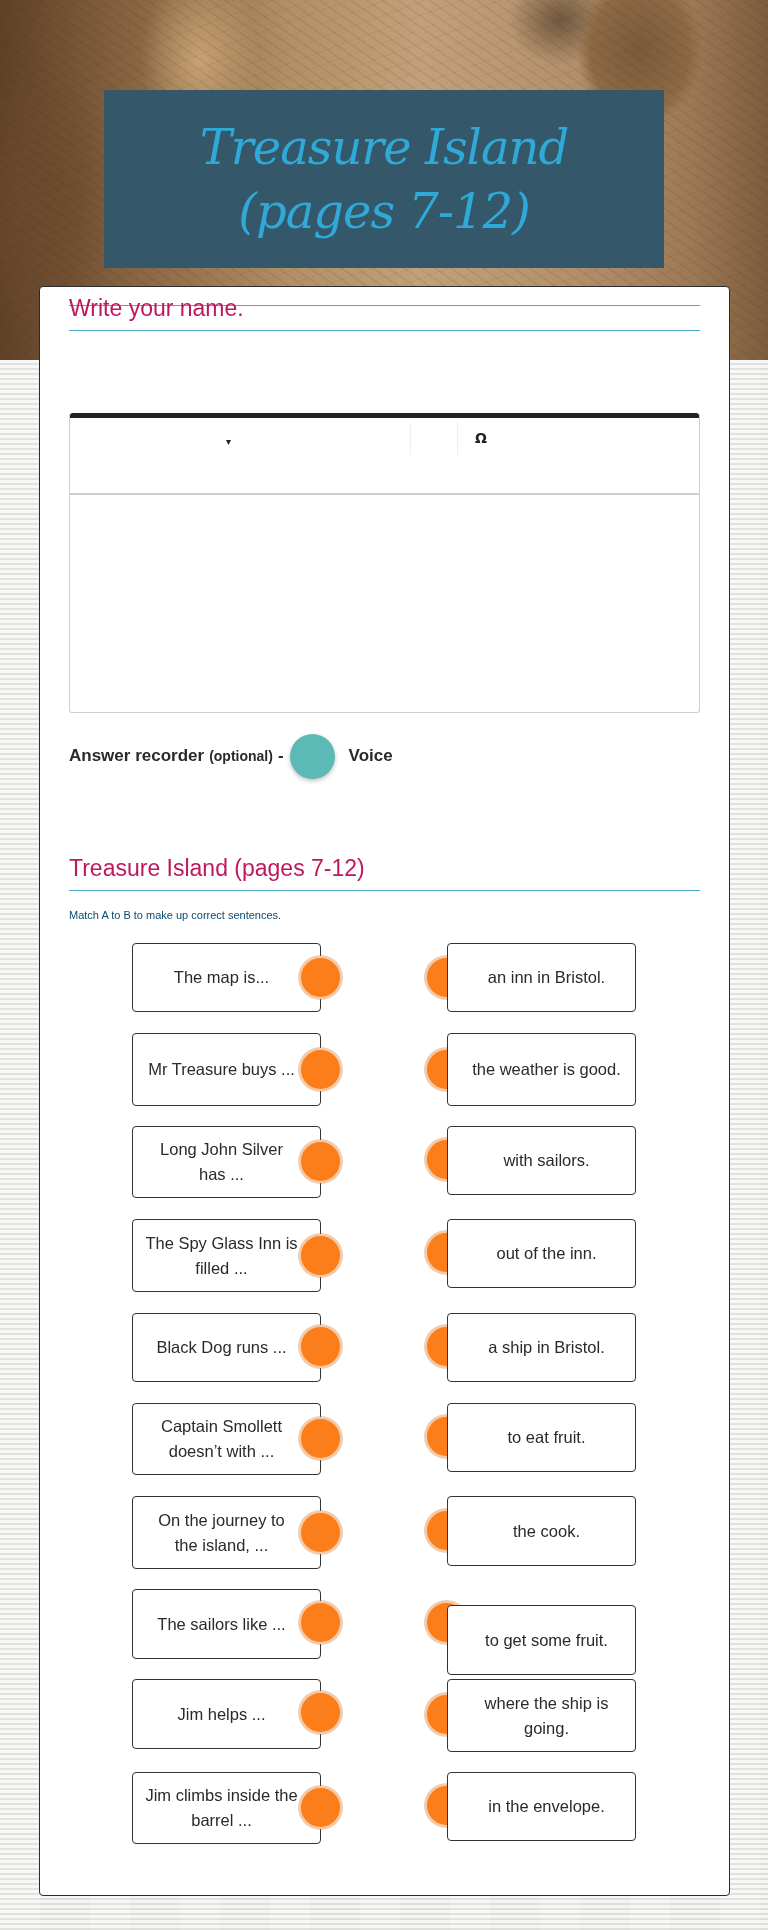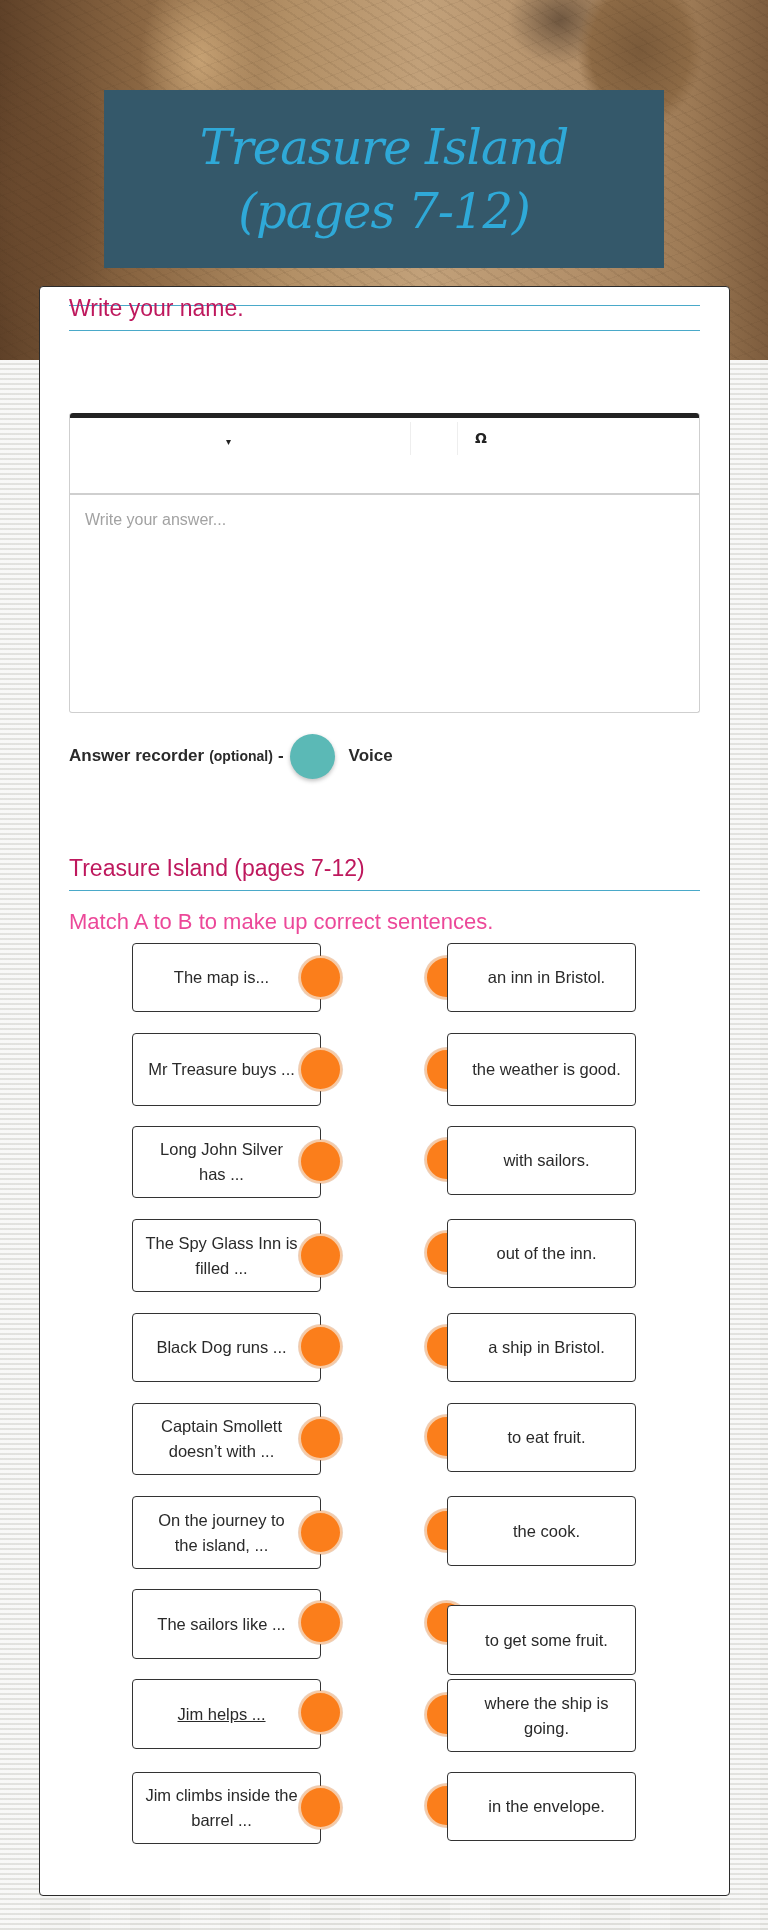--- a/index.html
+++ b/index.html
@@ -81,21 +81,21 @@
   .recorder .opt { font-size: 14px; margin-left: 5px; }
   .recorder .dash { margin-left: 5px; }
   .rec-btn {
     width: 45px; height: 45px; border-radius: 50%; background: #5bb9b6; margin-left: 6px;
     box-shadow: 0 2px 4px rgba(0,0,0,0.25); border: none; cursor: pointer;
   }
   .recorder .voice { margin-left: 14px; }
 
   .instruction {
     position: absolute; left: 29px; top: 622px;
-    font-family: "Liberation Sans", sans-serif; font-size: 22px; color: #ec4899;
+    font-family: "Liberation Sans", sans-serif; font-size: 11px; color: #0c4a6e;
   }
 
   .match-list { position: absolute; left: 0; top: 656px; width: 691px; }
   .match-row { position: absolute; left: 0; width: 691px; }
   .m-box {
     position: absolute; width: 189px;
     border: 1px solid #333; border-radius: 4px; background: #fff;
     display: flex; align-items: center; justify-content: center; text-align: center;
     font-family: "Liberation Sans", sans-serif; font-size: 16.5px; line-height: 25px; color: #2a2a2a;
     padding: 0 12px;
@@ -125,21 +125,20 @@
   <div class="section-title" style="top:8px;">Write your name.</div>
 
   <div class="editor">
     <div class="editor-topbar"></div>
     <div class="toolbar">
       <span class="tb-caret">▾</span>
       <span class="tb-sep1"></span>
       <span class="tb-sep2"></span>
       <span class="tb-omega">Ω</span>
     </div>
-    <textarea class="answer-area" placeholder="Write your answer..." style=""></textarea>
   </div>
 
   <div class="recorder">
     <span>Answer recorder</span>
     <span class="opt">(optional)</span>
     <span class="dash">-</span>
     <button class="rec-btn"></button>
     <span class="voice">Voice</span>
   </div>
 
@@ -231,21 +230,21 @@
           <span>The sailors like ...</span>
         </div>
       <div class="dot" style="left:259px;top:12px;"></div>
       <div class="dot" style="left:385px;top:12px;"></div>
       <div class="m-box right" style="top:0;height:70px;margin-top:16px;">
           <span>to get some fruit.</span>
         </div>
     </div>
 
     <div class="match-row" style="top:736px;">
-      <div class="m-box left" style="top:0;height:70px;text-decoration:underline;">
+      <div class="m-box left" style="top:0;height:70px;">
           <span>Jim helps ...</span>
         </div>
       <div class="dot" style="left:259px;top:12px;"></div>
       <div class="dot" style="left:385px;top:14px;"></div>
       <div class="m-box right" style="top:0;height:73px;">
           <span>where the ship is going.</span>
         </div>
     </div>
 
     <div class="match-row" style="top:829px;">

